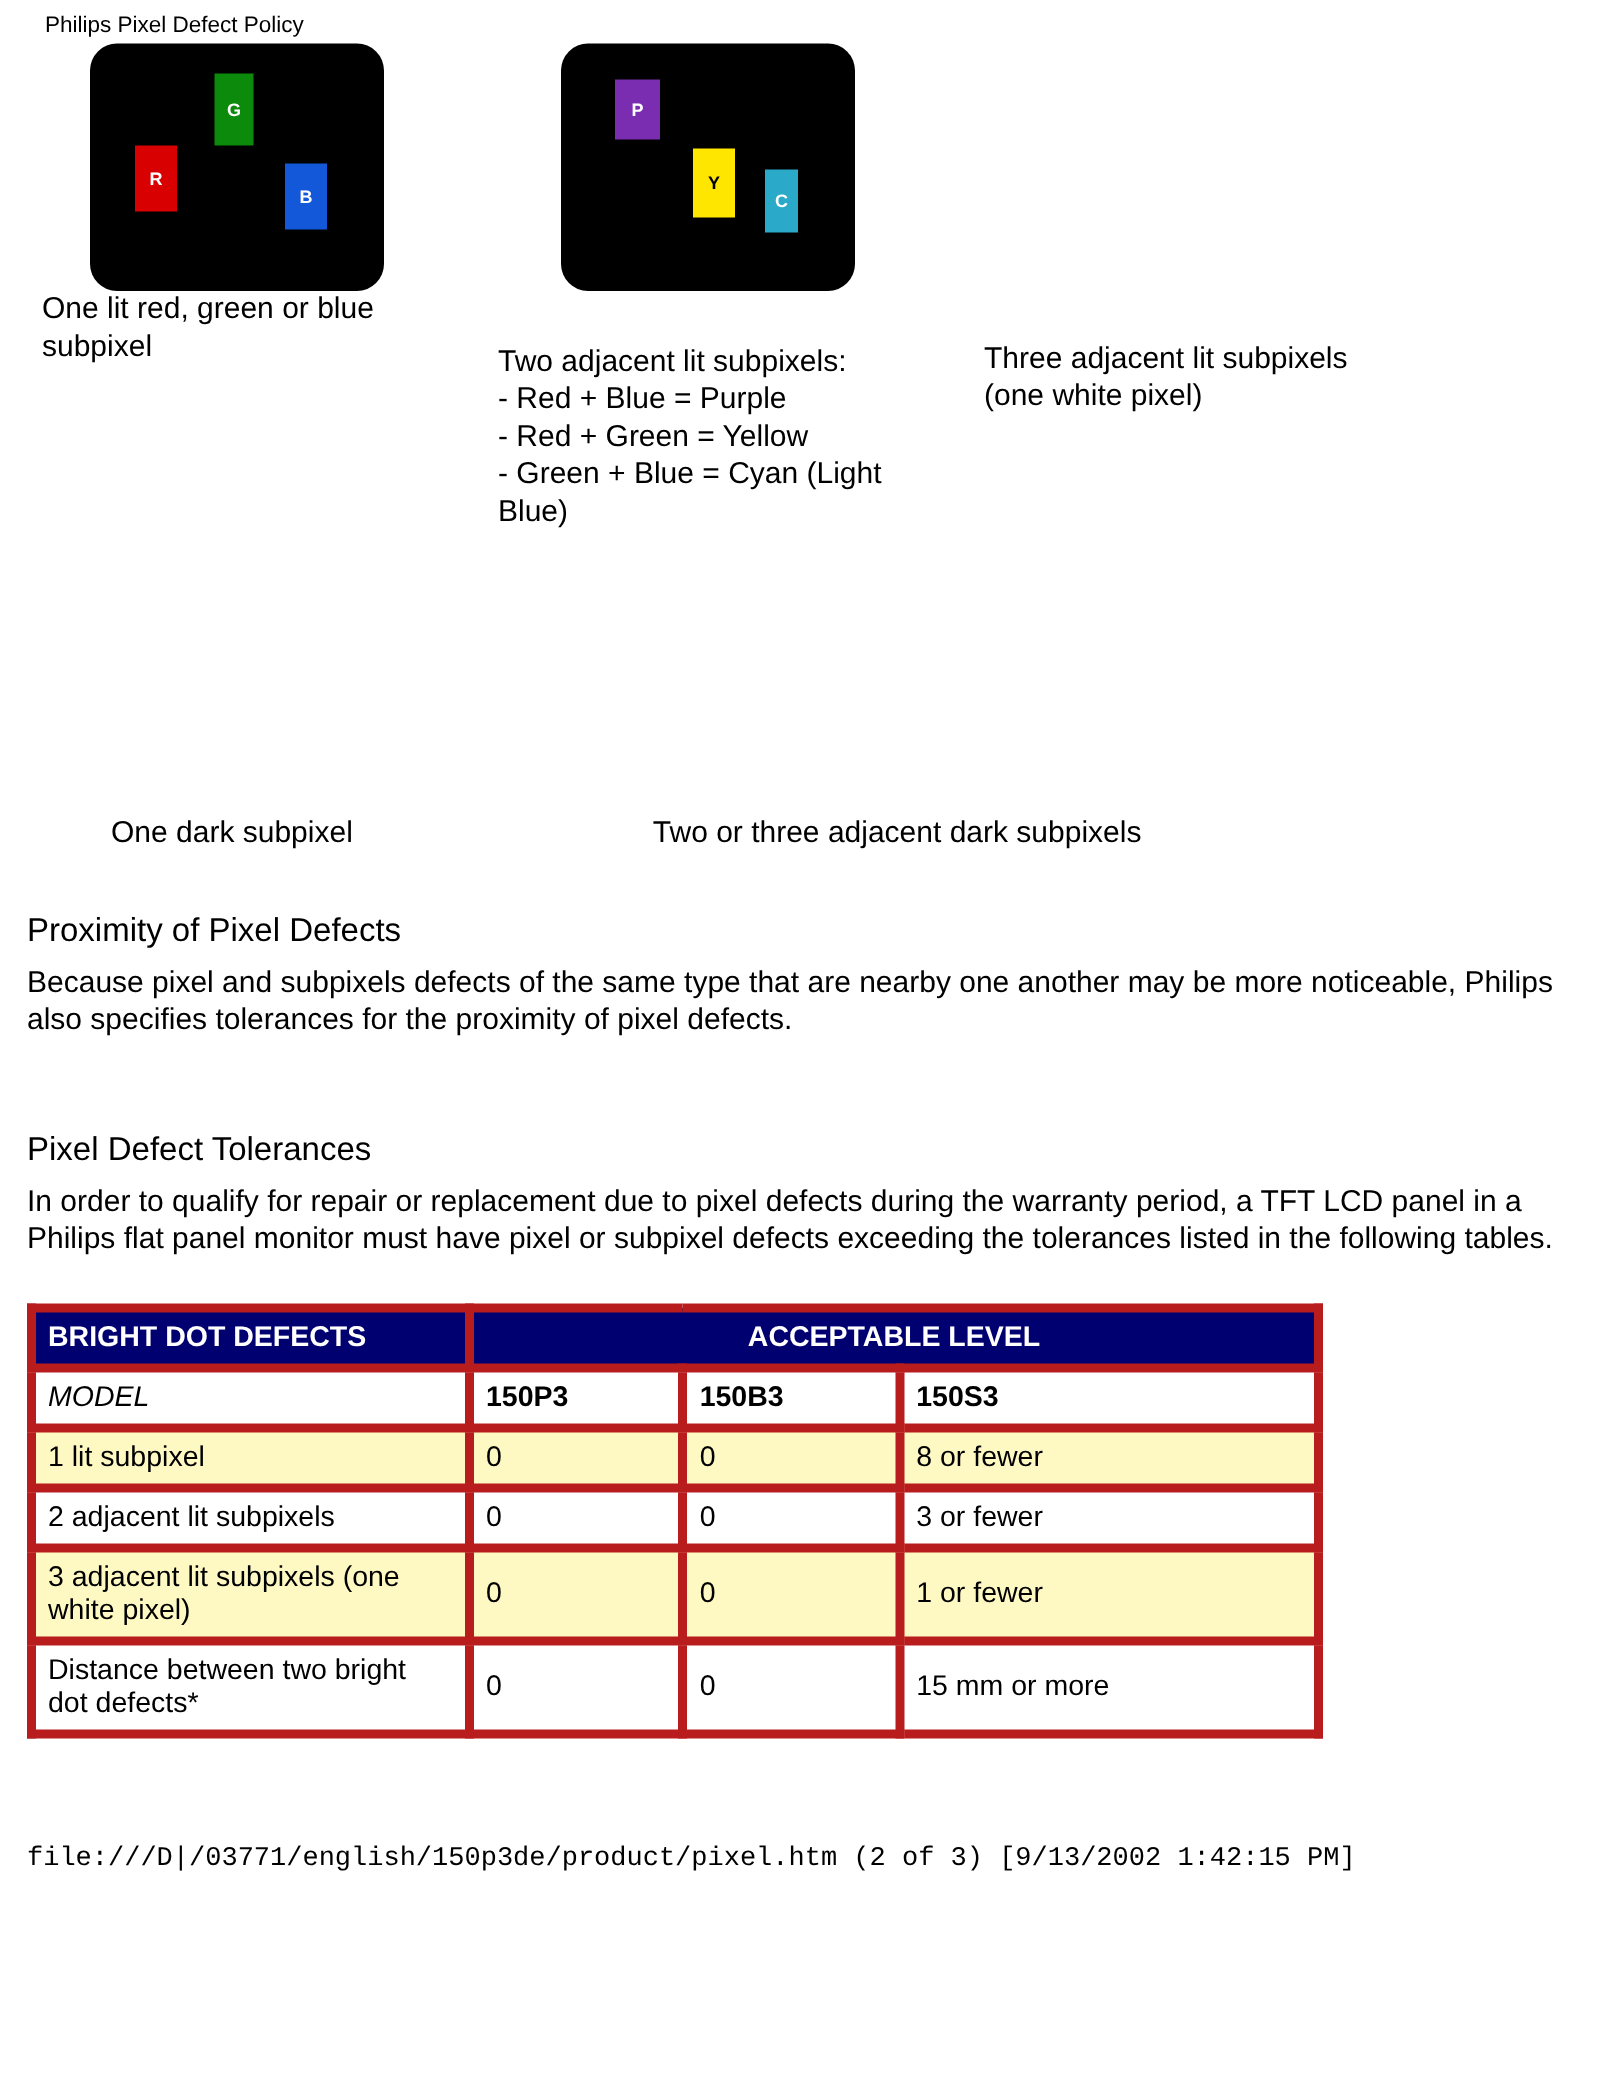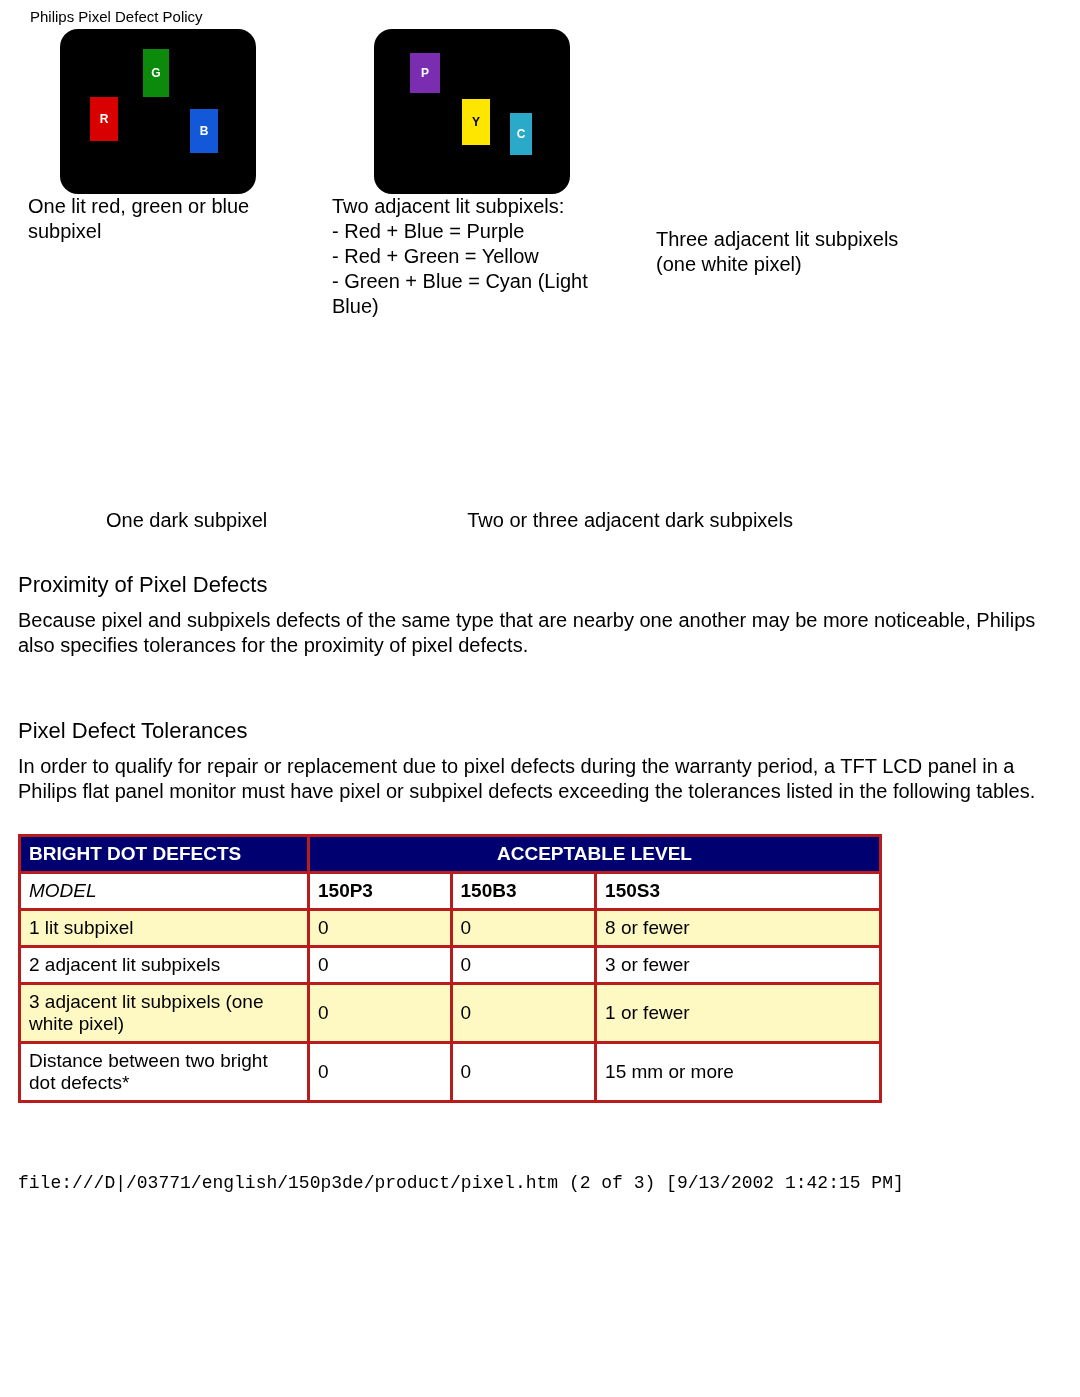--- a/index.html
+++ b/index.html
@@ -49,46 +49,46 @@
   .chipR { background: #d80000; left: 30px; top: 68px; }
   .chipG { background: #0b8a0b; left: 83px; top: 20px; width:26px; height:48px;}
   .chipB { background: #1258d8; left: 130px; top: 80px; }
   .chipP { background: #7a2db0; left: 36px; top: 24px; width:30px; height:40px;}
   .chipY { background: #ffe600; color:#000; left: 88px; top: 70px; width:28px; height:46px;}
   .chipC { background: #2aa9c9; left: 136px; top: 84px; width:22px; height:42px;}
   .caption {
     line-height: 1.25;
     max-width: 300px;
   }
-  .caption2 { max-width: 320px; }
+  .caption2 { max-width: 320px; margin-top: 35px; }
   .caption3 { padding-top: 48px; max-width: 260px; }
   .paragraph {
     margin: 26px 0 0 0;
     line-height: 1.25;
   }
   .blue-term { color: #0000cc; }
   .dark-caption-row {
     display: flex;
     margin-top: 190px;
   }
-  .dark-cap-1 { margin-left: 88px; }
+  .dark-cap-1 { margin-left: 56px; }
   .dark-cap-2 { margin-left: 200px; }
   h3.section {
     font-weight: normal;
     font-size: 22px;
     margin: 40px 0 10px 0;
   }
   table.tolerance {
     border-collapse: collapse;
     width: 864px;
     margin-top: 30px;
     border: 1px solid #666;
   }
   table.tolerance th, table.tolerance td {
-    border: 3px solid #b91c1c;
+    border: 6px solid #b91c1c;
     padding: 6px 8px;
     font-size: 19px;
   }
   .hdr-dark {
     background: #000070;
     color: #fff;
     font-weight: bold;
     text-align: left;
   }
   .hdr-dark.center { text-align: center; }

